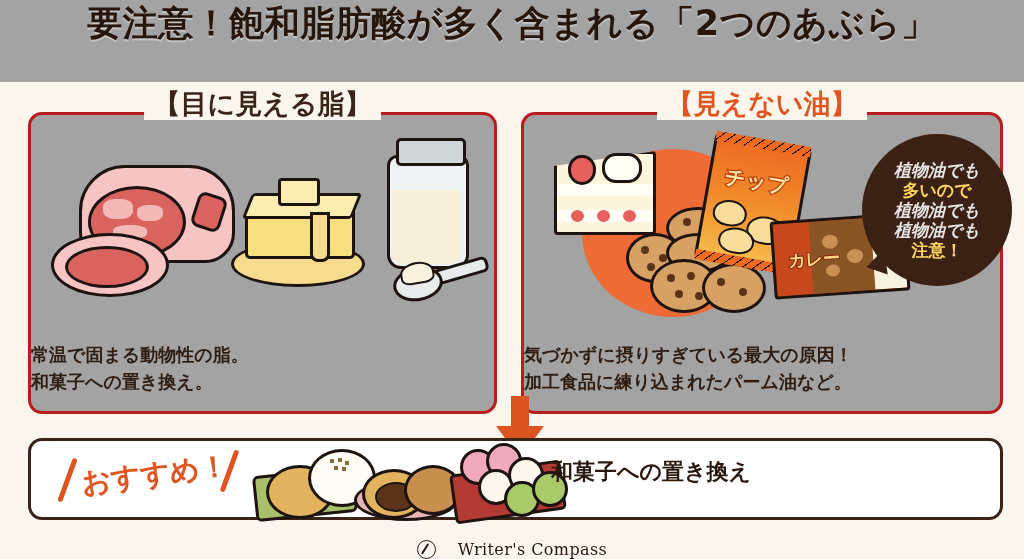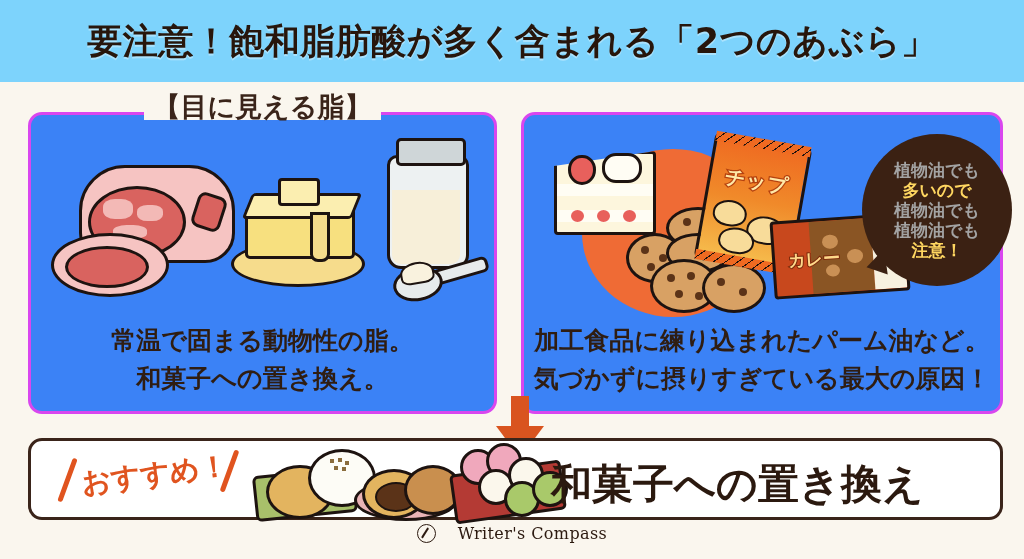--- a/index.html
+++ b/index.html
@@ -7,53 +7,53 @@
     width:1024px;height:559px;overflow:hidden;
     background:#faf6ee;
     font-family:"DejaVu Sans","Liberation Sans",sans-serif;
     -webkit-font-smoothing:antialiased;
   }
   .page{position:relative;width:1024px;height:559px;background:#faf6ee;}
 
   
   .header-band{
     position:absolute;left:0;top:0;width:1024px;height:82px;
-    background:#7dd3fc;
-    display:flex;align-items:center;justify-content:center;
+    background:#a3a3a3;
+    display:flex;align-items:flex-start;justify-content:center;
   }
   .header-title{
     font-size:35px;font-weight:800;color:#27160c;
     letter-spacing:.5px;white-space:nowrap;
     text-shadow:0 2px 0 rgba(255,255,255,.35);
   }
 
   
   .panel{
-    position:absolute;background:#3b82f6;
-    border:3px solid #d946ef;border-radius:14px;
+    position:absolute;background:#a3a3a3;
+    border:3px solid #b91c1c;border-radius:14px;font-family:Liberation Mono, monospace;
   }
   #panel-left {left:28px; top:112px; width:463px; height:296px;}
   #panel-right{left:521px;top:112px; width:476px; height:296px;}
 
   .panel-heading{
     position:absolute;top:-22px;left:0;width:100%;
     display:flex;align-items:center;justify-content:center;
     pointer-events:none;
   }
   .panel-heading .txt{
     background:#faf6ee;padding:0 10px;
     font-size:27px;font-weight:800;line-height:1;white-space:nowrap;
   }
   #heading-left  .txt{color:#3a241a;}
   #heading-right .txt{color:#e0541f;}
 
   .panel-caption{
     position:absolute;left:0;width:100%;bottom:14px;
-    text-align:center;color:#2f1d12;
-    font-size:25px;font-weight:700;line-height:1.5;
+    color:#2f1d12;
+    font-size:18px;font-weight:700;line-height:1.5;
   }
 
   
   .art{position:absolute;left:0;top:6px;width:100%;height:212px;}
 
   
   .meat-block{
     position:absolute;left:48px;top:44px;width:150px;height:92px;
     background:#f6c4c2;border:3.5px solid #1d1310;border-radius:46px 46px 30px 30px;
   }
@@ -195,21 +195,21 @@
   
   .bubble{
     position:absolute;left:862px;top:134px;width:150px;height:152px;
     background:#3b2113;border-radius:50%;
     display:flex;flex-direction:column;align-items:center;justify-content:center;
     line-height:1.18;
   }
   .bubble span{
     font-size:17px;font-weight:800;white-space:nowrap;display:block;
   }
-  .bubble .w{color:#a3a3a3;}
+  .bubble .w{color:#e5e5e5;font-style:italic;}
   .bubble .y{color:#ffd761;}
   .bubble-tail{
     position:absolute;left:866px;top:250px;width:0;height:0;
     border-left:20px solid #3b2113;border-top:10px solid transparent;
     border-bottom:16px solid transparent;transform:rotate(172deg);
   }
 
   
   .arrow{position:absolute;left:496px;top:396px;width:48px;height:62px;}
   .arrow-stem{position:absolute;left:15px;top:0;width:18px;height:34px;background:#d9541f;}
@@ -225,21 +225,21 @@
     background:#ffffff;border:3px solid #3a241a;border-radius:14px;
   }
   .osusume{
     position:absolute;left:50px;top:14px;
     font-size:29px;font-weight:800;color:#e0541f;
     transform:rotate(-7deg);white-space:nowrap;
   }
   .slash{position:absolute;width:5px;background:#e0541f;border-radius:3px;}
   .banner-title{
     position:absolute;left:520px;top:16px;width:420px;
-    font-size:41px;font-weight:800;color:#2b190f;white-space:nowrap;
+    font-size:22px;font-weight:800;color:#2b190f;white-space:nowrap;
   }
 
   .wagashi{position:absolute;left:215px;top:-4px;width:300px;height:80px;}
   .plate{position:absolute;border:3px solid #1d1310;}
   .plate-green{
     left:8px;top:34px;width:96px;height:40px;background:#a8c06a;
     border-radius:6px;transform:rotate(-6deg);
   }
   .manju-y{
     position:absolute;left:20px;top:28px;width:62px;height:48px;
@@ -276,21 +276,21 @@
   .tray-red{
     left:206px;top:30px;width:106px;height:44px;background:#b43a34;
     border-radius:5px;transform:rotate(-8deg);
   }
   .dango{position:absolute;width:30px;height:30px;border:3px solid #1d1310;border-radius:50%;}
   .skewer{position:absolute;width:34px;height:6px;background:#e6dcc4;border:2px solid #1d1310;border-radius:3px;}
 
   
   .footer{
     position:absolute;left:0;top:524px;width:1024px;height:35px;
-    display:flex;align-items:flex-start;justify-content:center;gap:22px;
+    display:flex;align-items:flex-end;justify-content:center;gap:22px;
   }
   .footer-logo{
     font-family:"DejaVu Serif","Liberation Serif",serif;
     font-size:16px;color:#2b190f;letter-spacing:.4px;
   }
   .compass{
     width:17px;height:17px;border:1.4px solid #2b190f;border-radius:50%;
     position:relative;
   }
   .compass::after{
@@ -343,20 +343,23 @@
       </div>
     </div>
 
     <div class="panel-caption">
       <div>常温で固まる動物性の脂。</div>
       <div>和菓子への置き換え。</div>
     </div>
   </div>
 
   <div class="panel" id="panel-right">
+    <div class="panel-heading" id="heading-right">
+      <span class="txt">【見えない油】</span>
+    </div>
 
     <div class="art">
       <div class="orange-blob"></div>
 
       <div class="cake">
         <div class="cake-cream1"></div>
         <div class="cake-cream2"></div>
         <div class="cake-berry" style="left:14px;"></div>
         <div class="cake-berry" style="left:40px;"></div>
         <div class="cake-berry" style="left:66px;"></div>
@@ -399,22 +402,22 @@
           <div class="curry-lump" style="left:12px;top:14px;width:16px;height:14px;"></div>
           <div class="curry-lump" style="left:36px;top:30px;width:16px;height:14px;"></div>
           <div class="curry-lump" style="left:14px;top:44px;width:14px;height:12px;"></div>
         </div>
         <div class="curry-rice"></div>
         <div class="curry-txt">カレー</div>
       </div>
     </div>
 
     <div class="panel-caption">
+      <div>気づかずに摂りすぎている最大の原因！</div>
       <div>加工食品に練り込まれたパーム油など。</div>
-      <div>気づかずに摂りすぎている最大の原因！</div>
     </div>
   </div>
 
   <div class="bubble-tail"></div>
   <div class="bubble">
     <span class="w">植物油でも</span>
     <span class="y">多いので</span>
     <span class="w">植物油でも</span>
     <span class="w">植物油でも</span>
     <span class="y">注意！</span>

